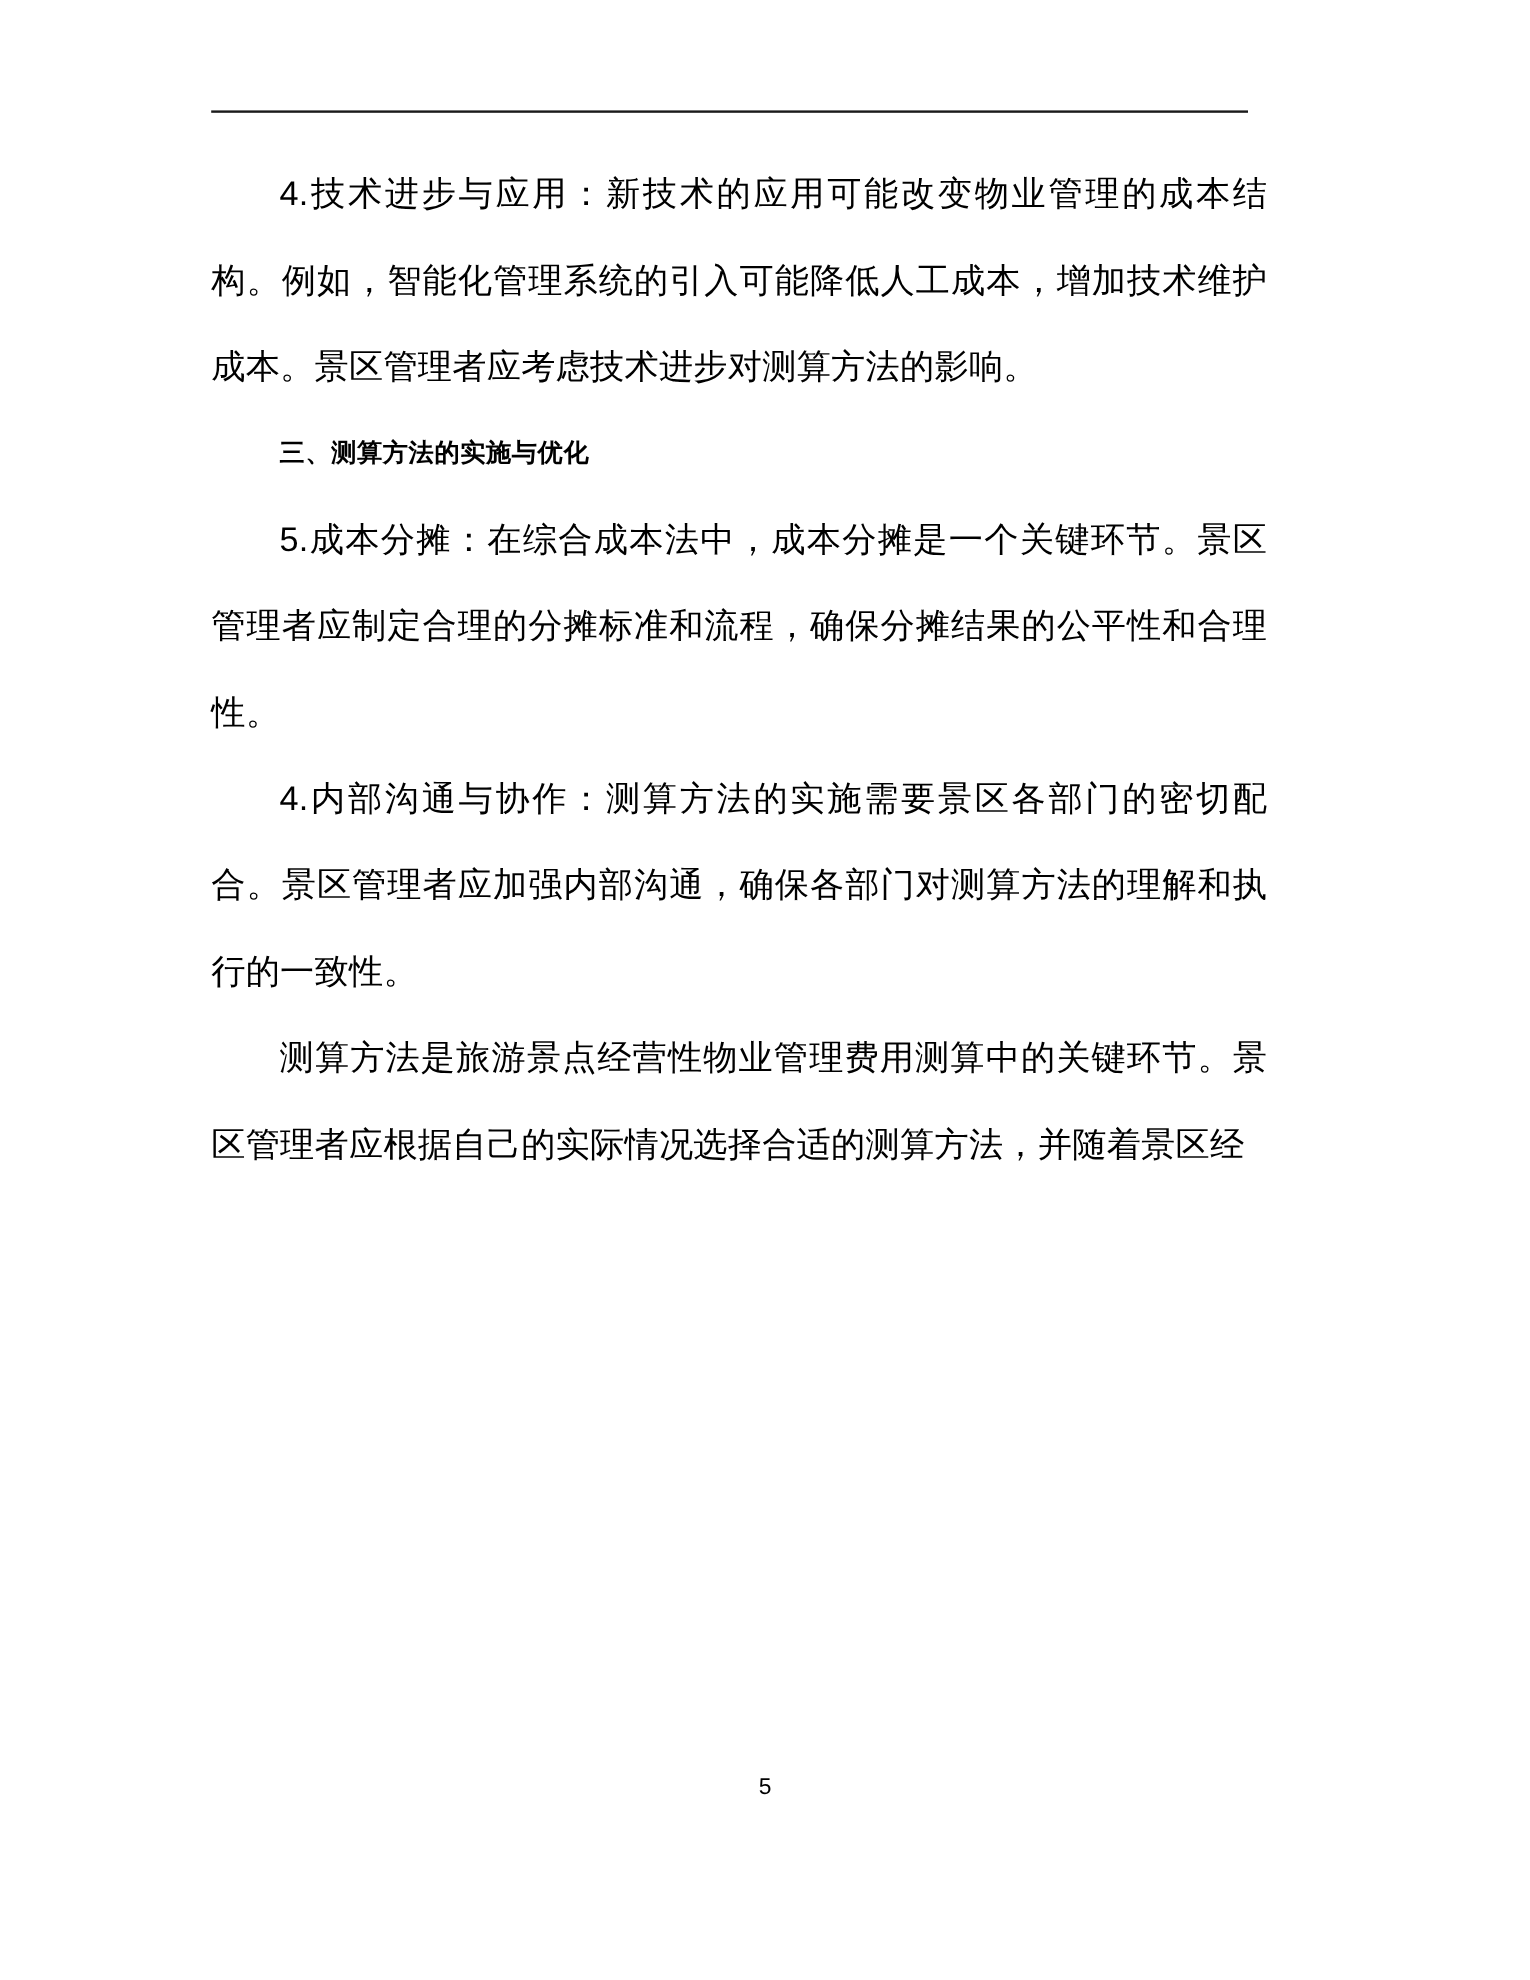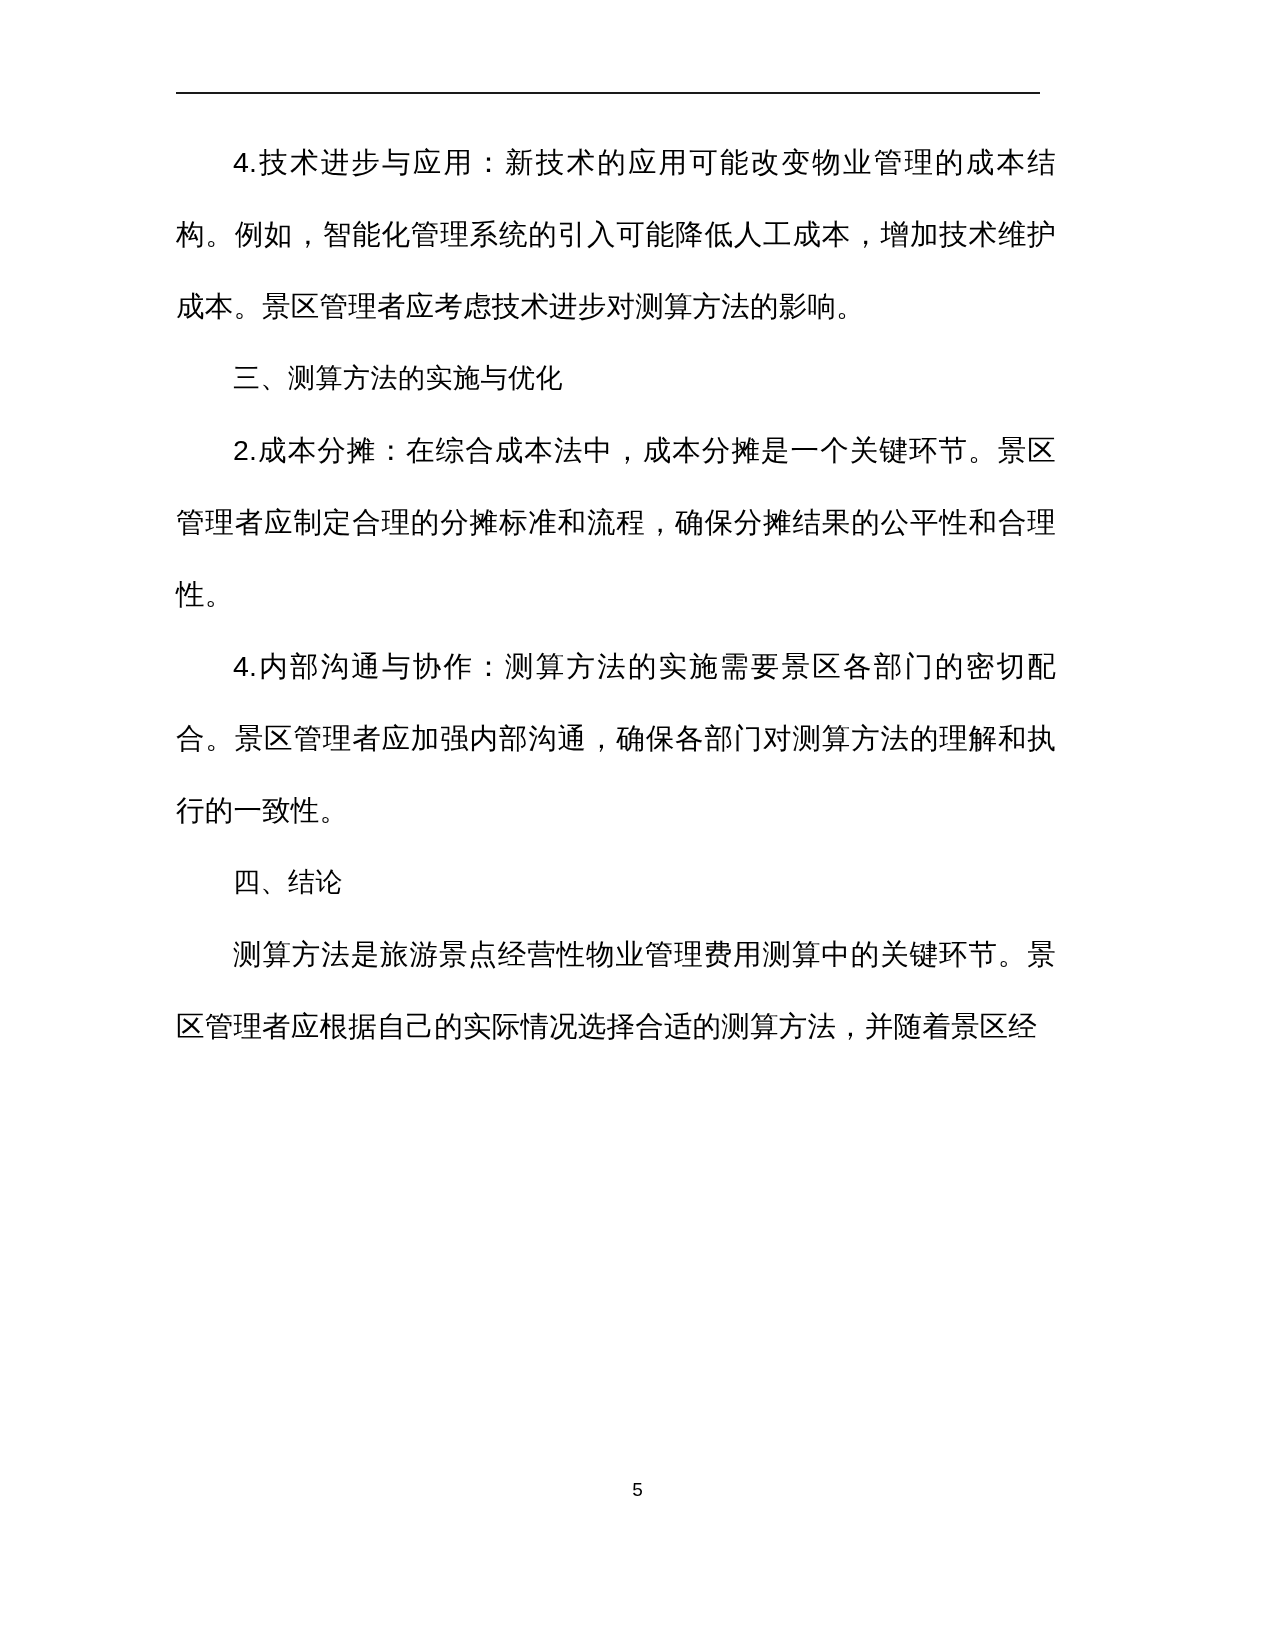--- a/index.html
+++ b/index.html
@@ -47,23 +47,23 @@
     letter-spacing: 0.2px;
     text-indent: 57px;      
     text-align: justify;
     text-justify: inter-character;
     margin: 0;
     white-space: normal;
     word-break: break-all;
   }
 
   .heading {
-    font-size: 27px;
+    font-size: 21px;
     line-height: 72px;
-    font-weight: normal;
+    font-weight: bold;
     text-indent: 57px;
     margin: 0;
     letter-spacing: 0.5px;
   }
 
   .page-number {
     position: absolute;
     left: 0;
     top: 1478px;
     width: 1275px;
@@ -80,26 +80,25 @@
 
   <div class="header-rule"></div>
 
   <div class="content">
 
     <p class="para">4.技术进步与应用：新技术的应用可能改变物业管理的成本结构。例如，智能化管理系统的引入可能降低人工成本，增加技术维护成本。景区管理者应考虑技术进步对测算方法的影响。</p>
 
     <p class="heading">三、测算方法的实施与优化</p>
 
 
-    <p class="para">2.成本分摊：在综合成本法中，成本分摊是一个关键环节。景区管理者应制定合理的分摊标准和流程，确保分摊结果的公平性和合理性。</p>
+    <p class="para">5.成本分摊：在综合成本法中，成本分摊是一个关键环节。景区管理者应制定合理的分摊标准和流程，确保分摊结果的公平性和合理性。</p>
 
     <p class="para">4.内部沟通与协作：测算方法的实施需要景区各部门的密切配合。景区管理者应加强内部沟通，确保各部门对测算方法的理解和执行的一致性。</p>
 
 
-    <p class="heading">四、结论</p>
 
     <p class="para">测算方法是旅游景点经营性物业管理费用测算中的关键环节。景区管理者应根据自己的实际情况选择合适的测算方法，并随着景区经</p>
 
   </div>
 
   <div class="page-number">5</div>
 
 </div>
 
 </body></html>

